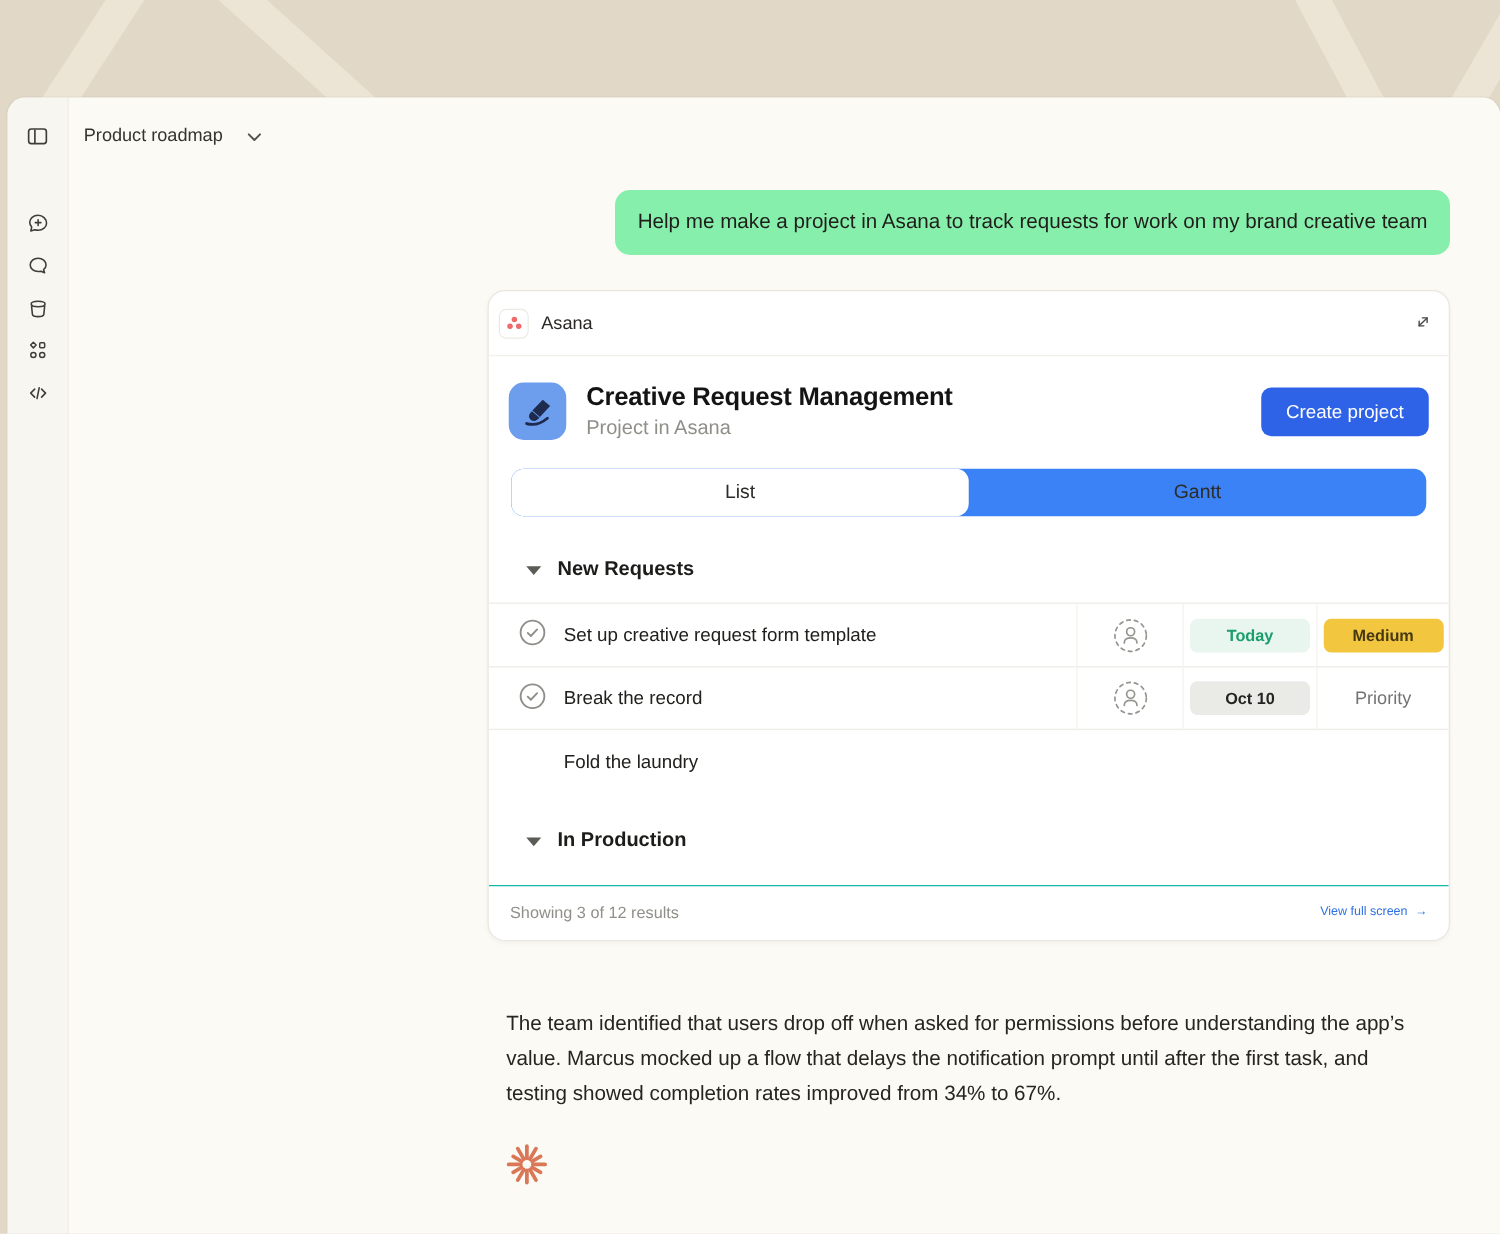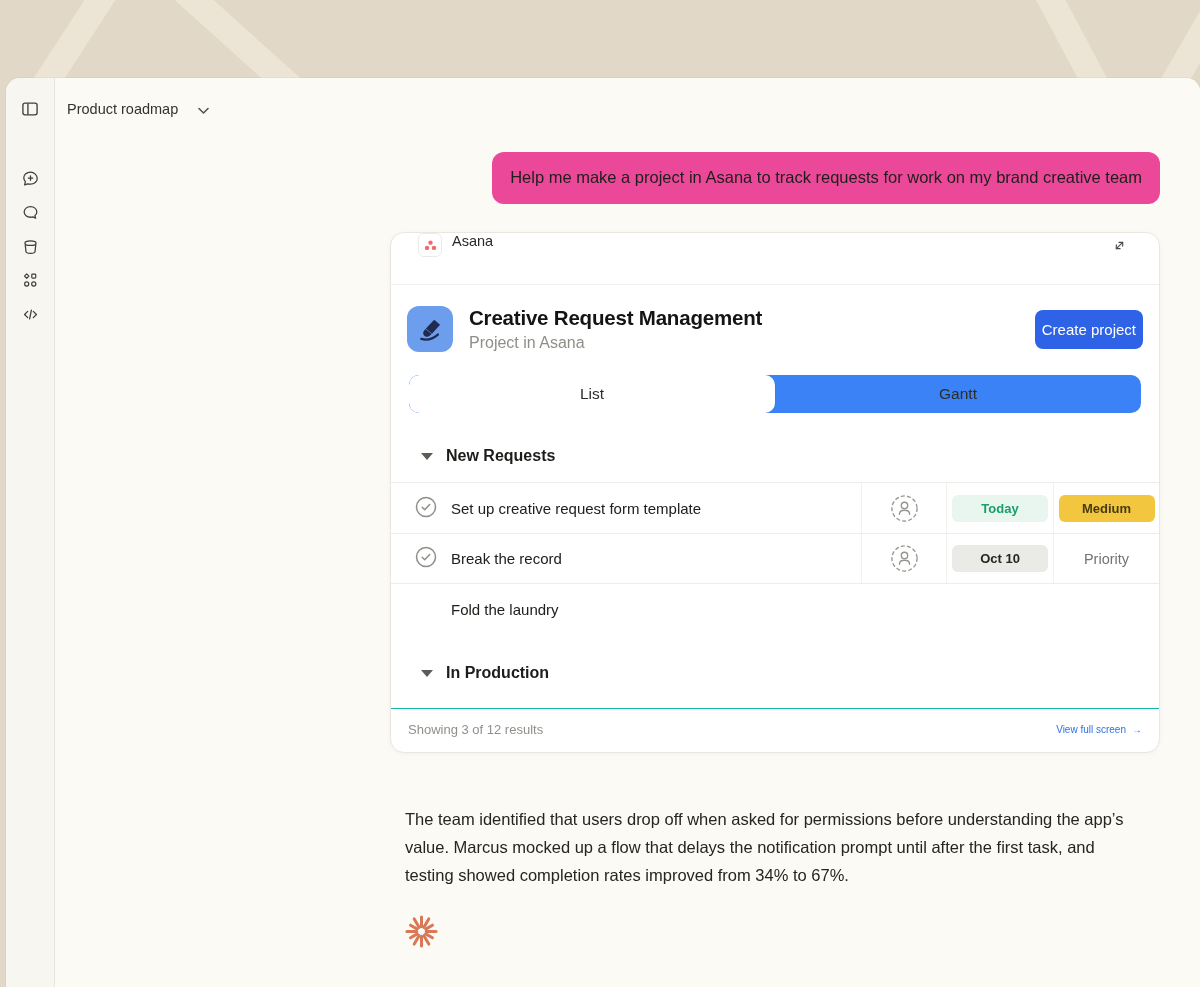--- a/index.html
+++ b/index.html
@@ -43,53 +43,53 @@
   .topbar-title {
     position:absolute; left:12px; top:23px;
     display:flex; gap:20px; cursor:pointer;
   }
   .topbar-title .t { font-size:14.5px; font-weight:500; color:#34332f; }
 
   .chat-col { position:absolute; left:335px; top:74px; width:770px; }
 
   .bubble-row { display:flex; justify-content:flex-end; }
   .bubble {
-    max-width:684px; background:#ec4899; border-radius:12px;
+    max-width:684px; background:#86efac; border-radius:12px;
     padding:13px 18px 15px; font-size:16.5px; line-height:1.47; color:#1f1e1b;
   }
 
   
   .card {
     margin-top:28px; background:#ffffff; border:1px solid #e9e7e0;
     border-radius:14px; box-shadow:0 1px 4px rgba(0,0,0,0.04);
     overflow:hidden;
   }
   .card-header {
-    height:52px; display:flex; align-items:flex-start; padding:0 27px;
+    height:52px; display:flex; align-items:center; padding:0 8px;
     border-bottom:1px solid #f1f0ea;
   }
   .asana-logo {
     width:24px; height:24px; border:1px solid #eceae3; border-radius:6px;
     display:flex; align-items:center; justify-content:center; background:#fff;
   }
   .app-name { margin-left:10px; font-size:14.5px; font-weight:500; color:#2a2926; }
   .expand-btn { margin-left:auto; background:none; border:none; cursor:pointer; padding:4px; color:#4a4945; }
 
   .project-row { display:flex; align-items:center; padding:21px 16px 23px; }
   .project-icon {
     width:46px; height:46px; border-radius:12px; background:#6d9ded;
     display:flex; align-items:center; justify-content:center; flex:0 0 46px;
   }
   .project-text { margin-left:16px; }
   .project-title { font-size:20.5px; font-weight:700; letter-spacing:-0.2px; color:#141414; }
   .project-subtitle { font-size:16px; color:#8f8e88; margin-top:4px; }
   .create-btn {
     margin-left:auto; background:#2e63e7; color:#ffffff; border:none; cursor:pointer;
     font-family:"Liberation Sans",sans-serif; font-size:15px; font-weight:500;
-    padding:11px 7px; border-radius:8px;
+    padding:11px 20px; border-radius:8px;
   }
 
   .tabs {
     margin:0 18px; background:#3b82f6; border-radius:10px; height:38px;
     display:flex; overflow:hidden;
   }
   .tab {
     flex:1; display:flex; align-items:center; justify-content:center;
     font-size:15.5px; color:#2c2c29; cursor:pointer; border-radius:10px;
   }

